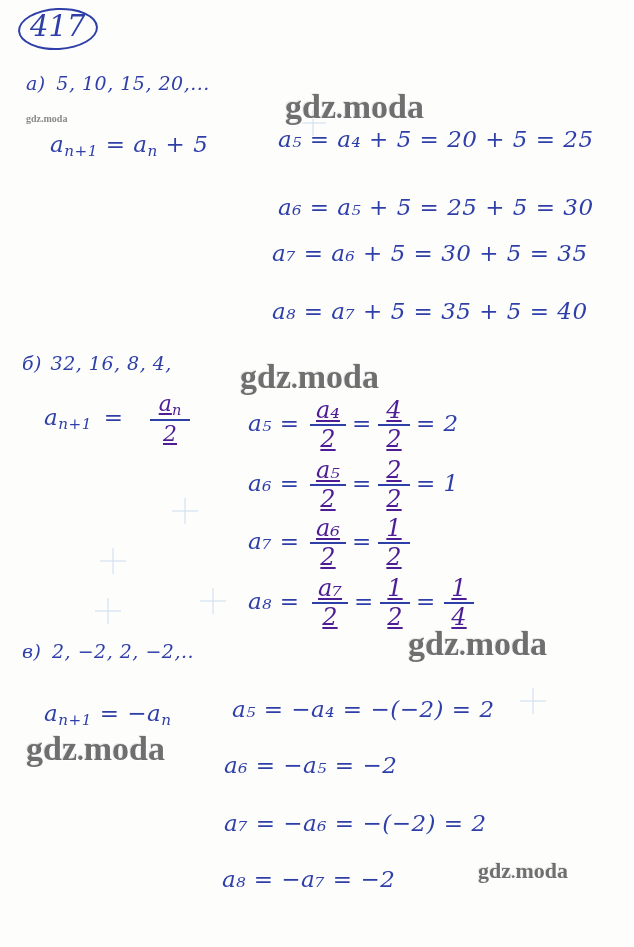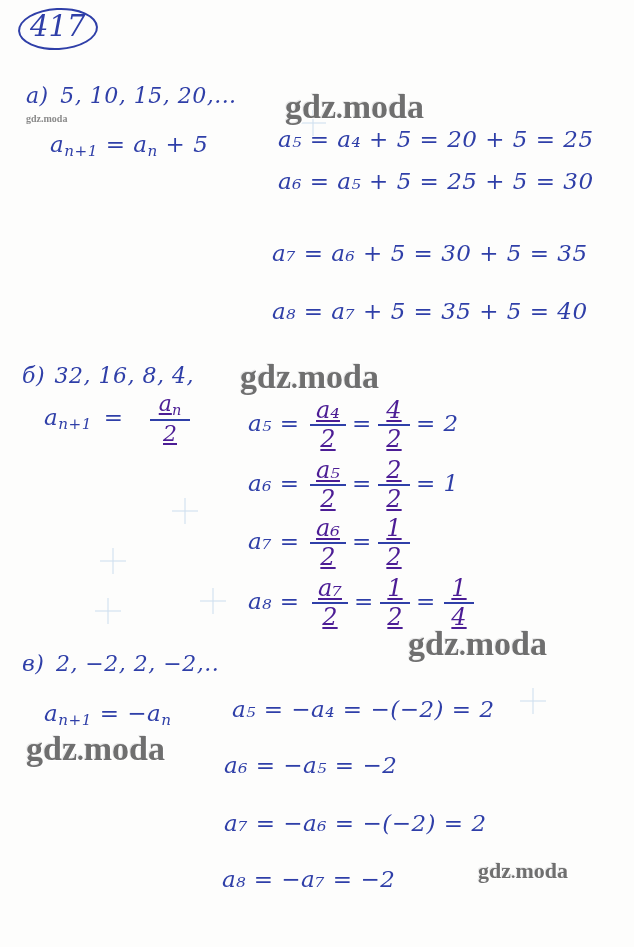--- a/index.html
+++ b/index.html
@@ -25,21 +25,21 @@
   .vmark { width: 2px; height: 26px; }
 
   .ink {
     position: absolute;
     color: #2f3fa8;
     font-family: "DejaVu Serif", serif;
     font-style: italic;
     white-space: nowrap;
     letter-spacing: .5px;
   }
-  .ink.big { font-size: 22px; margin-top: 11px; }
+  .ink.big { font-size: 19px; }
   .ink.mid { font-size: 23px; }
 
   
   .num-wrap {
     position: absolute;
     left: 18px;
     top: 8px;
     width: 78px;
     height: 40px;
   }
@@ -128,21 +128,21 @@
     <span>a</span><span class="sub">n+1</span>
     <span>= a</span><span class="sub">n</span>
     <span>+ 5</span>
   </div>
 
   <div class="wm wm-lg" style="left:285px; top:88px;">
     <span>gdz</span><span class="dot">.</span><span>moda</span>
   </div>
 
   <div class="ink mid" style="left:278px; top:126px;">a₅ = a₄ + 5 = 20 + 5 = 25</div>
-  <div class="ink mid" style="left:278px; top:168px;font-style:italic;">a₆ = a₅ + 5 = 25 + 5 = 30</div>
+  <div class="ink mid" style="left:278px; top:194px;font-style:italic;">a₆ = a₅ + 5 = 25 + 5 = 30</div>
   <div class="ink mid" style="left:272px; top:240px;">a₇ = a₆ + 5 = 30 + 5 = 35</div>
   <div class="ink mid" style="left:272px; top:298px;">a₈ = a₇ + 5 = 35 + 5 = 40</div>
 
   <div class="ink big" style="left:22px; top:352px;">
     <span>б)</span>
     <span style="margin-left:2px;">32, 16, 8, 4,</span>
   </div>
 
   <div class="wm wm-lg" style="left:240px; top:358px;">
     <span>gdz</span><span class="dot">.</span><span>moda</span>

